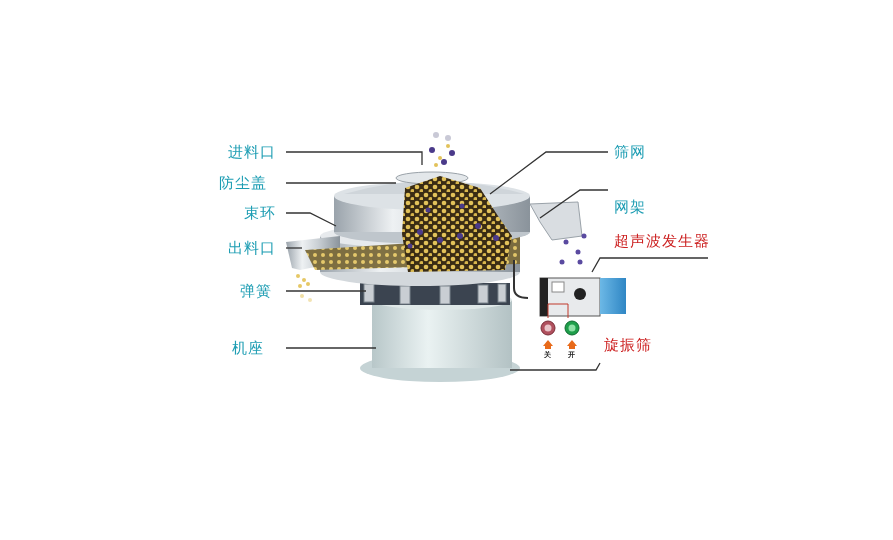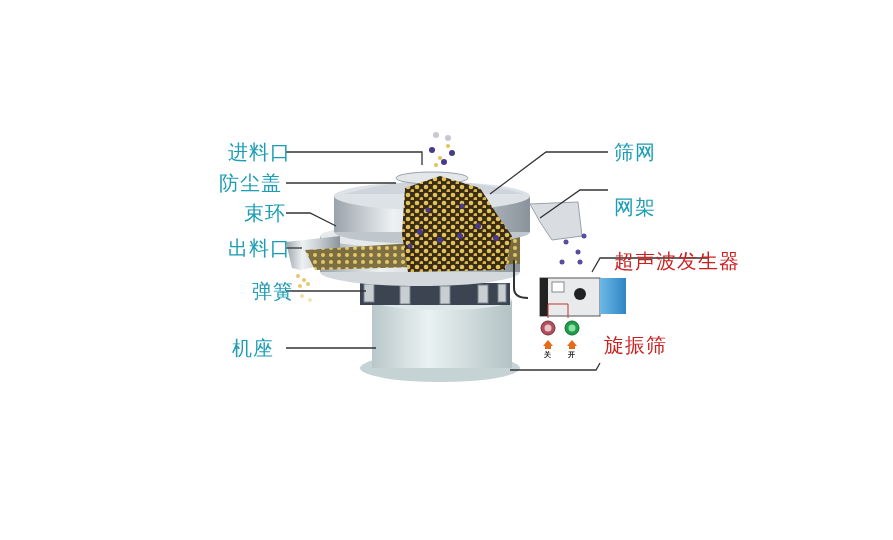--- a/index.html
+++ b/index.html
@@ -1,17 +1,17 @@
 <!DOCTYPE html>
 <html><head>
 <meta charset="utf-8">
 <style>
   html,body{margin:0;padding:0;background:#ffffff;}
   body{width:893px;height:540px;position:relative;overflow:hidden;font-family:"DejaVu Sans",sans-serif;}
-  .label{position:absolute;font-size:20px;line-height:18px;white-space:nowrap;letter-spacing:1px;}
+  .label{position:absolute;font-size:15px;line-height:18px;white-space:nowrap;letter-spacing:1px;}
   .teal{color:#1d9db3;}
   .red{color:#cc1f1f;}
   .small{position:absolute;font-size:7px;color:#222;font-weight:bold;}
   svg{position:absolute;left:0;top:0;}
 </style>
 </head>
 <body>
 
 <svg width="893" height="540" viewBox="0 0 893 540">
   <defs>
@@ -158,22 +158,22 @@
     <path d="M608 190 L580 190 L540 218"></path>
     <path d="M708 258 L600 258 L592 272"></path>
     <path d="M600 363 L596 370 L510 370"></path>
   </g>
 </svg>
 
 <div class="label teal" style="left:228px;top:143px">进料口</div>
 <div class="label teal" style="left:219px;top:174px">防尘盖</div>
 <div class="label teal" style="left:244px;top:204px">束环</div>
 <div class="label teal" style="left:228px;top:239px">出料口</div>
-<div class="label teal" style="left:252px;top:282px">弹簧</div>
+<div class="label teal" style="left:240px;top:282px">弹簧</div>
 <div class="label teal" style="left:232px;top:339px">机座</div>
 
 <div class="label teal" style="left:614px;top:143px">筛网</div>
 <div class="label teal" style="left:614px;top:198px">网架</div>
-<div class="label red" style="left:614px;top:252px">超声波发生器</div>
+<div class="label red" style="left:614px;top:232px">超声波发生器</div>
 <div class="label red" style="left:604px;top:336px">旋振筛</div>
 
 <div class="small" style="left:544px;top:350px">关</div>
 <div class="small" style="left:568px;top:350px">开</div>
 
 </body></html>

